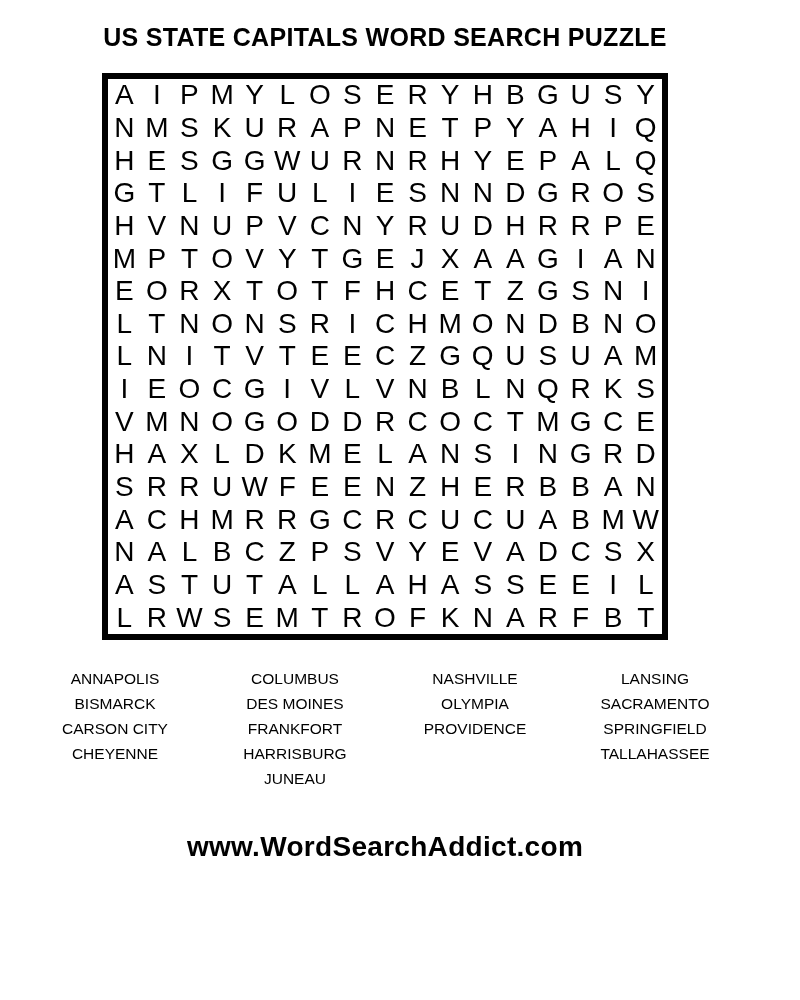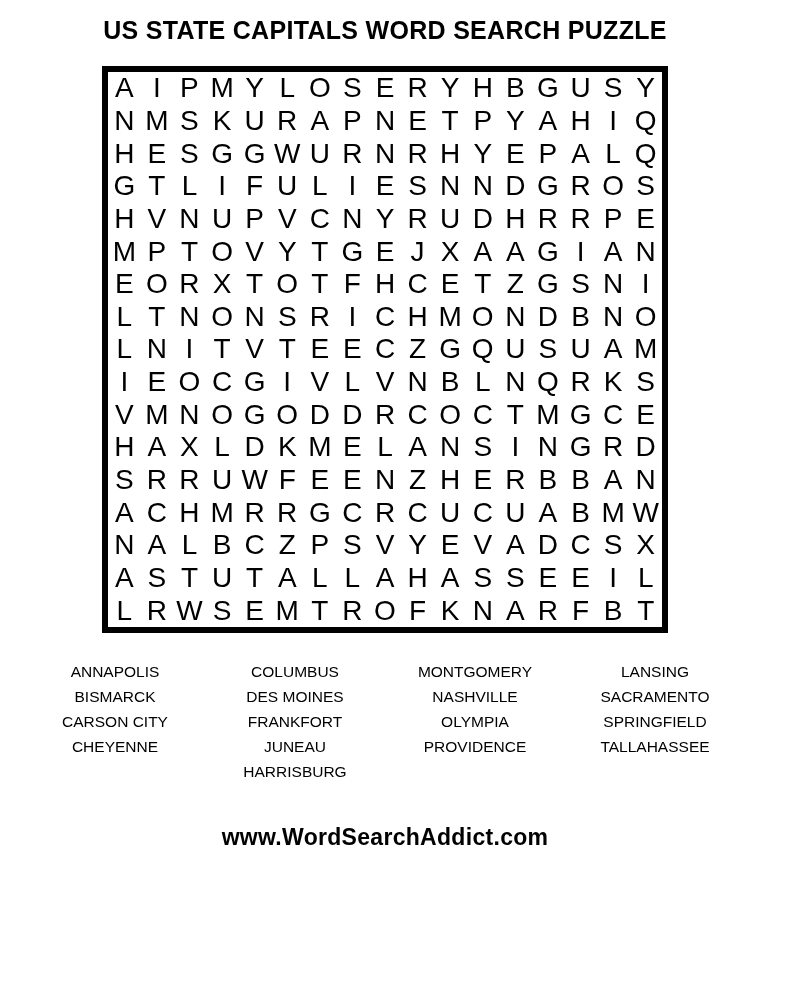--- a/index.html
+++ b/index.html
@@ -15,21 +15,21 @@
     font-family: "Liberation Sans", sans-serif;
     color: #000000;
     overflow: hidden;
   }
   .content {
     width: 770px;
     margin: 0 auto 0 0;
   }
   .page-title {
     margin: 0 auto;
-    padding-top: 16px;
+    padding-top: 23px;
     width: 770px;
     text-align: center;
     font-size: 25px;
     font-weight: bold;
     letter-spacing: 0.3px;
     white-space: nowrap;
   }
   .word-grid {
     margin: 21px auto 0 auto;
     width: 566px;
@@ -61,21 +61,21 @@
   }
   .word-item {
     font-size: 15.5px;
     line-height: 25px;
     white-space: nowrap;
   }
   .footer-url {
     margin: 40px auto 0 auto;
     width: 770px;
     text-align: center;
-    font-size: 23px;
+    font-size: 28px;
     font-weight: bold;
     letter-spacing: 0.3px;
   }
 </style>
 </head>
 <body>
 
 <div class="content">
 
   <h1 class="page-title">US STATE CAPITALS WORD SEARCH PUZZLE</h1>
@@ -410,25 +410,24 @@
       <div class="word-column">
         <div class="word-item">ANNAPOLIS</div>
         <div class="word-item">BISMARCK</div>
         <div class="word-item">CARSON CITY</div>
         <div class="word-item">CHEYENNE</div>
       </div>
       <div class="word-column">
         <div class="word-item">COLUMBUS</div>
         <div class="word-item">DES MOINES</div>
         <div class="word-item">FRANKFORT</div>
+        <div class="word-item">HARRISBURG</div>
         <div class="word-item">JUNEAU</div>
-        <div class="word-item">HARRISBURG</div>
       </div>
       <div class="word-column">
-        <div class="word-item">MONTGOMERY</div>
         <div class="word-item">NASHVILLE</div>
         <div class="word-item">OLYMPIA</div>
         <div class="word-item">PROVIDENCE</div>
       </div>
       <div class="word-column">
         <div class="word-item">LANSING</div>
         <div class="word-item">SACRAMENTO</div>
         <div class="word-item">SPRINGFIELD</div>
         <div class="word-item">TALLAHASSEE</div>
       </div>

